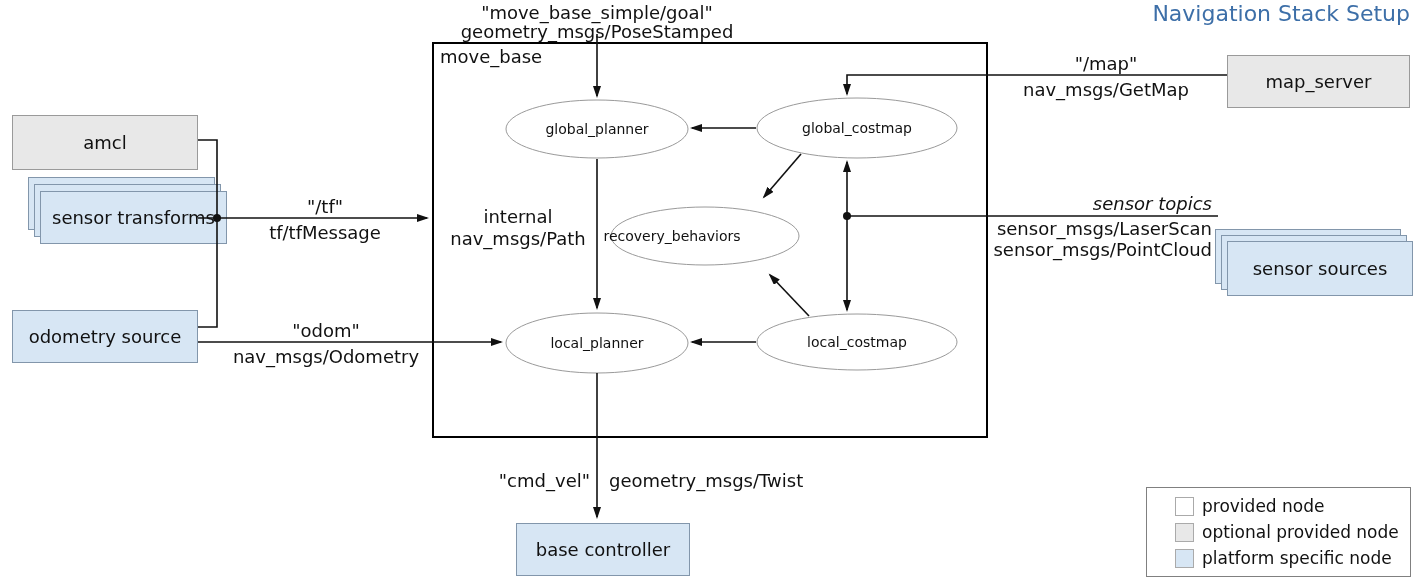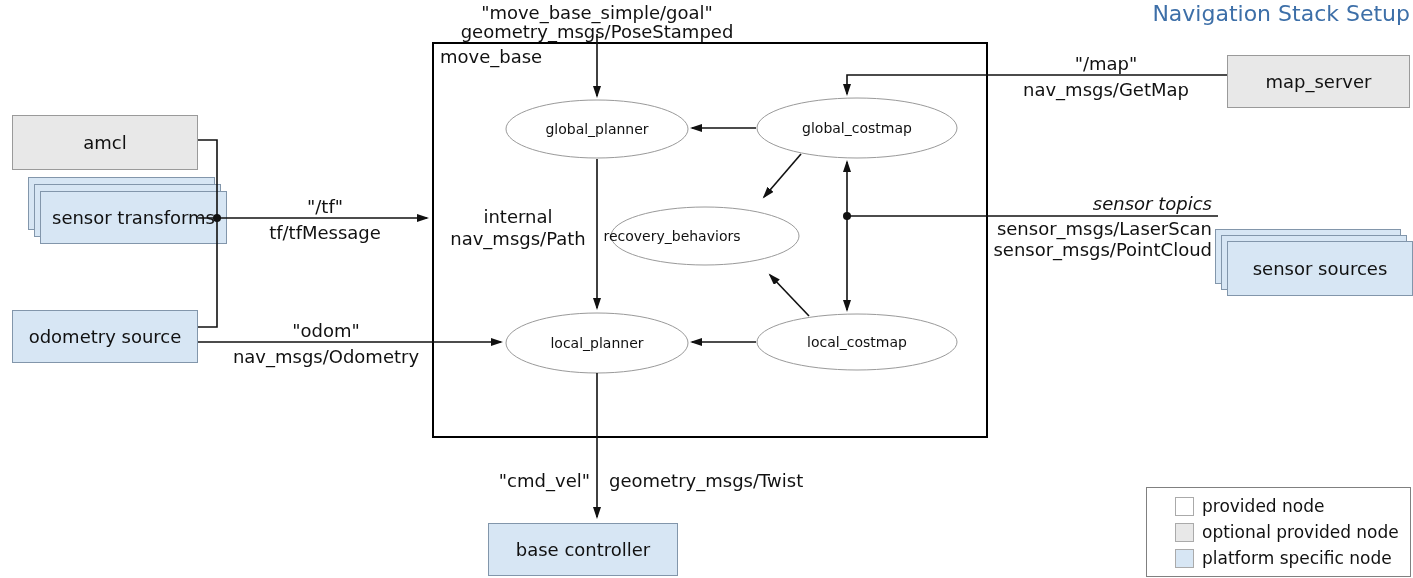--- a/index.html
+++ b/index.html
@@ -85,21 +85,21 @@
   </div>
 
   <div class="stack" style="left:1215px; top:183px; width:198px; height:67px;margin-top:46px;">
     <div class="layer" style="left:0px; top:0px; width:186px; height:55px;"></div>
     <div class="layer" style="left:6px; top:6px; width:186px; height:55px;"></div>
     <div class="layer front" style="left:12px; top:12px; width:186px; height:55px;">
       <span>sensor sources</span>
     </div>
   </div>
 
-  <div class="node node-blue" style="left:488px; top:523px; width:190px; height:53px;">
+  <div class="node node-blue" style="left:516px; top:523px; width:174px; height:53px;">
     <span>base controller</span>
   </div>
 
   <div class="container-box"></div>
   <div class="container-label">move_base</div>
 
   <svg class="wires" width="1413" height="578" viewBox="0 0 1413 578">
     <defs>
       <marker id="arw" markerWidth="13" markerHeight="9" refX="10" refY="4" orient="auto" markerUnits="userSpaceOnUse">
         <path d="M0,0 L12,4 L0,8 Z" fill="#111111"></path>

